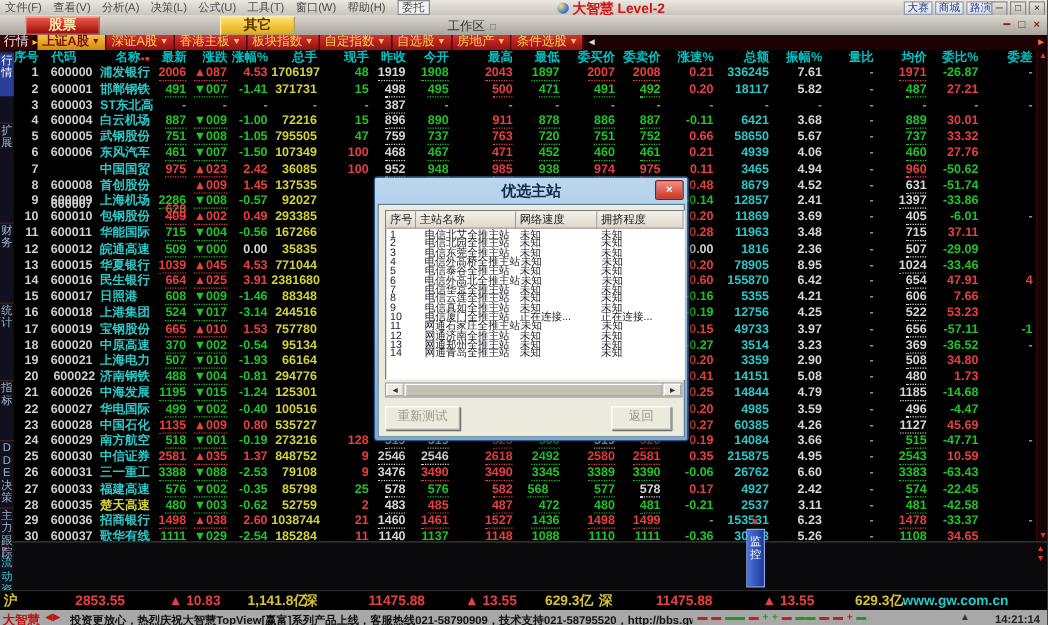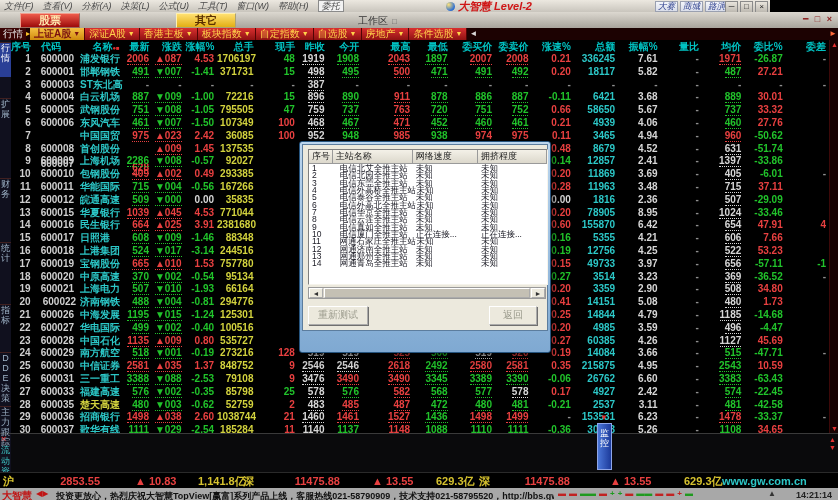--- a/index.html
+++ b/index.html
@@ -1,20 +1,20 @@
 <!DOCTYPE html>
 <html><head>
 <meta charset="utf-8">
 <style>
   html,body{margin:0;padding:0;background:#666;}
   #app{position:relative;width:838px;height:500px;background:#000;overflow:hidden;
        font-family:"Liberation Sans","DejaVu Sans",sans-serif;cursor:default;}
   
-  .menubar{position:absolute;left:0;top:0;width:770px;height:12px;
-           background:linear-gradient(#ece8e0,#c9c5bd);font-size:9px;color:#4a4a4a;font-style:italic;}
+  .menubar{position:absolute;left:0;top:0;width:838px;height:12px;
+           background:linear-gradient(#ece8e0,#c9c5bd);font-size:9px;color:#4a4a4a;}
   .menu-items{position:absolute;left:4px;top:0;height:12px;display:flex;gap:9px;align-items:center;}
   .menu-item{white-space:nowrap;}
   .menu-trade{border:1px solid #8a8a8a;background:#f2f2f2;padding:0 3px;height:10px;line-height:10px;}
   .win-title{position:absolute;left:446px;top:0;height:12px;display:flex;align-items:center;gap:3px;
              color:#cf1616;font-weight:bold;font-size:11px;white-space:nowrap;}
   .title-orb{width:9px;height:9px;border-radius:50%;background:radial-gradient(circle at 30% 30%,#ffe27a,#2b6fd4 70%,#123a77);}
   .app-chips{position:absolute;right:42px;top:1px;display:flex;gap:2px;}
   .chip{font-size:8.5px;color:#2a3c8c;background:linear-gradient(#f4f6fb,#d9dde9);border:1px solid #9aa0b0;
         padding:0 2px;height:9px;line-height:9px;}
   .win-ctrls{position:absolute;right:2px;top:1px;display:flex;gap:2px;}
@@ -840,21 +840,21 @@
         <span class="gcell" style="width: 42px; padding-left: 4px; color: rgb(207, 207, 207);">600033</span>
         <span class="gcell" style="width: 47px; padding-left: 2px; color: rgb(44, 199, 199);">福建高速</span>
         <span class="gcell num" style="width: 28px; color: rgb(33, 195, 43);"><span class="u">576</span></span>
         <span class="gcell num" style="width: 33px; color: rgb(33, 195, 43);"><span class="u">▼002</span></span>
         <span class="gcell num" style="width: 33px; color: rgb(33, 195, 43);">-0.35</span>
         <span class="gcell num" style="width: 40px; color: rgb(210, 210, 62);">85798</span>
         <span class="gcell num" style="width: 42px; color: rgb(33, 195, 43);">25</span>
         <span class="gcell num" style="width: 30px; color: rgb(214, 214, 214);"><span class="u">578</span></span>
         <span class="gcell num" style="width: 35px; color: rgb(33, 195, 43);"><span class="u">576</span></span>
         <span class="gcell num" style="width: 52px; color: rgb(232, 64, 64);"><span class="u">582</span></span>
-        <span class="gcell num" style="width: 38px; color: rgb(33, 195, 43);"><span class="u">568</span></span>
+        <span class="gcell num" style="width: 38px; color: rgb(33, 195, 43); text-align: center;"><span class="u">568</span></span>
         <span class="gcell num" style="width: 45px; color: rgb(33, 195, 43);"><span class="u">577</span></span>
         <span class="gcell num" style="width: 37px; color: rgb(214, 214, 214);"><span class="u">578</span></span>
         <span class="gcell num" style="width: 43px; color: rgb(232, 64, 64);">0.17</span>
         <span class="gcell num" style="width: 45px; color: rgb(44, 199, 199);">4927</span>
         <span class="gcell num" style="width: 43px; color: rgb(214, 214, 214);">2.42</span>
         <span class="gcell num" style="width: 42px; color: rgb(143, 143, 143);">-</span>
         <span class="gcell num" style="width: 43px; color: rgb(33, 195, 43);"><span class="u">574</span></span>
         <span class="gcell num" style="width: 42px; color: rgb(33, 195, 43);">-22.45</span>
         <span class="gcell num" style="width: 44px; color: rgb(143, 143, 143);"></span>
       </div>
@@ -977,20 +977,21 @@
         <span class="tk-bar" style="color: rgb(194, 34, 34);">▬</span>
         <span class="tk-bar" style="color: rgb(194, 34, 34);">▬</span>
         <span class="tk-bar" style="color: rgb(194, 34, 34);">+</span>
         <span class="tk-bar" style="color: rgb(31, 154, 31);">▬</span>
       </span>
     <span class="tk-logo">▲</span>
     <span class="tk-time">14:21:14</span>
   </div>
 
   <div class="dlg">
+    <div class="dlg-title">优选主站</div>
     <div class="dlg-close">×</div>
     <div class="dlg-body">
       <div class="dlg-list">
         <div class="dl-head" id="dlgHead">
             <span class="dl-hcell" style="width: 24px;">序号</span>
             <span class="dl-hcell" style="width: 81px;">主站名称</span>
             <span class="dl-hcell" style="width: 66px;">网络速度</span>
             <span class="dl-hcell" style="width: 70px;">拥挤程度</span>
           </div>
         <div id="dlgRows">

